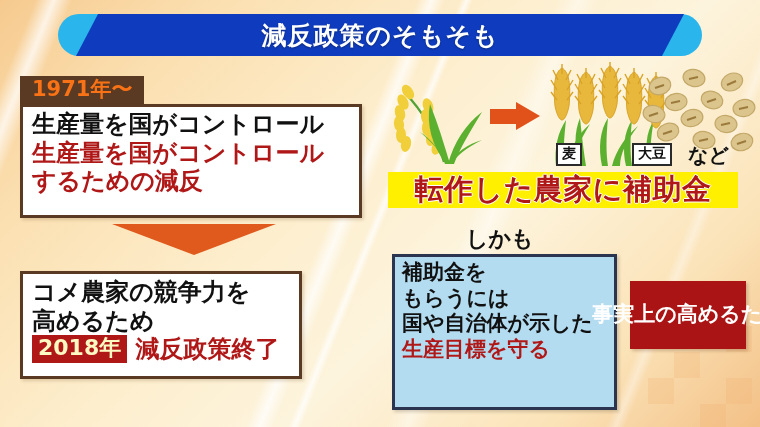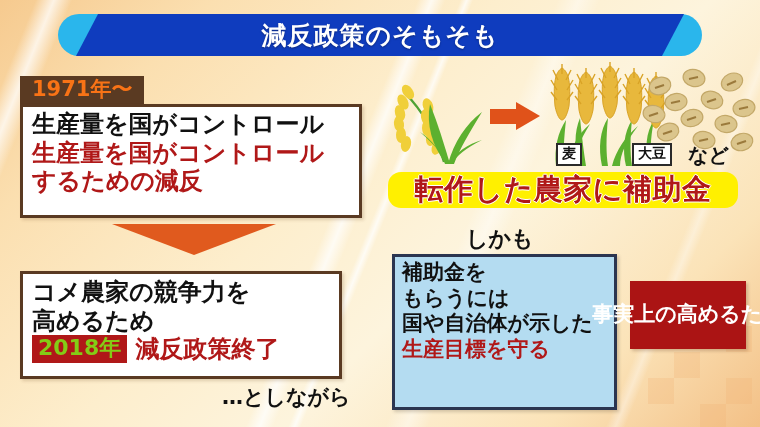--- a/index.html
+++ b/index.html
@@ -96,27 +96,27 @@
 
   #arrow-down {
     position: absolute;
     left: 112px; top: 224px;
     width: 0; height: 0;
     border-left: 82px solid transparent;
     border-right: 82px solid transparent;
     border-top: 31px solid #e05a1e;
   }
 
-  #box2 { left: 20px; top: 271px; width: 322px; height: 108px; }
+  #box2 { left: 20px; top: 271px; width: 282px; height: 108px; }
   #box2 .body { padding: 4px 0 0 9px; }
 
   .year-badge {
     display: inline-block;
     background: #b01818;
-    color: #84cc16;
+    color: #fef9c3;
     font-weight: bold;
     font-size: 22px;
     padding: 1px 6px 2px 6px;
     line-height: 1.12;
     vertical-align: 2px;
   }
 
   #note-left {
     position: absolute;
     left: 222px; top: 383px;
@@ -145,21 +145,21 @@
   #label-nado  {
     position: absolute; left: 688px; top: 142px;
     color: #111111; font-weight: bold; font-size: 20px; white-space: nowrap;
   }
 
   #yellow-bar {
     position: absolute;
     left: 388px; top: 172px;
     width: 350px; height: 36px;
     background: #fff000;
-    display: flex; align-items: center; justify-content: center; border-radius: 13px;
+    display: flex; align-items: center; justify-content: center;
   }
   #yellow-bar .txt {
     color: #b01818;
     font-weight: bold;
     font-size: 29px;
     letter-spacing: .5px;
     white-space: nowrap;
     text-shadow:
       1px 0 0 #fff, -1px 0 0 #fff, 0 1px 0 #fff, 0 -1px 0 #fff;
   }
@@ -239,21 +239,20 @@
   <div id="arrow-down"></div>
 
   <div id="box2" class="panel">
     <div class="body">
       <div class="ln blk">コメ農家の競争力を</div>
       <div class="ln blk">高めるため</div>
       <div class="ln red"><span class="year-badge">2018年</span>&nbsp;<span>減反政策終了</span></div>
     </div>
   </div>
 
-  <div id="note-left">…としながら</div>
 
   <div id="illus">
 
     <svg width="120" height="106" viewBox="0 0 120 106" style="position:absolute;left:0;top:0;">
       <g fill="none" stroke="#4fa233" stroke-width="2.4">
         <path d="M62 100 C 54 72, 40 48, 22 30"></path>
       </g>
       <g fill="#f0cf3a">
         <ellipse cx="26" cy="30" rx="5" ry="8" transform="rotate(-35 26 30)"></ellipse>
         <ellipse cx="21" cy="40" rx="5" ry="8" transform="rotate(-25 21 40)"></ellipse>

